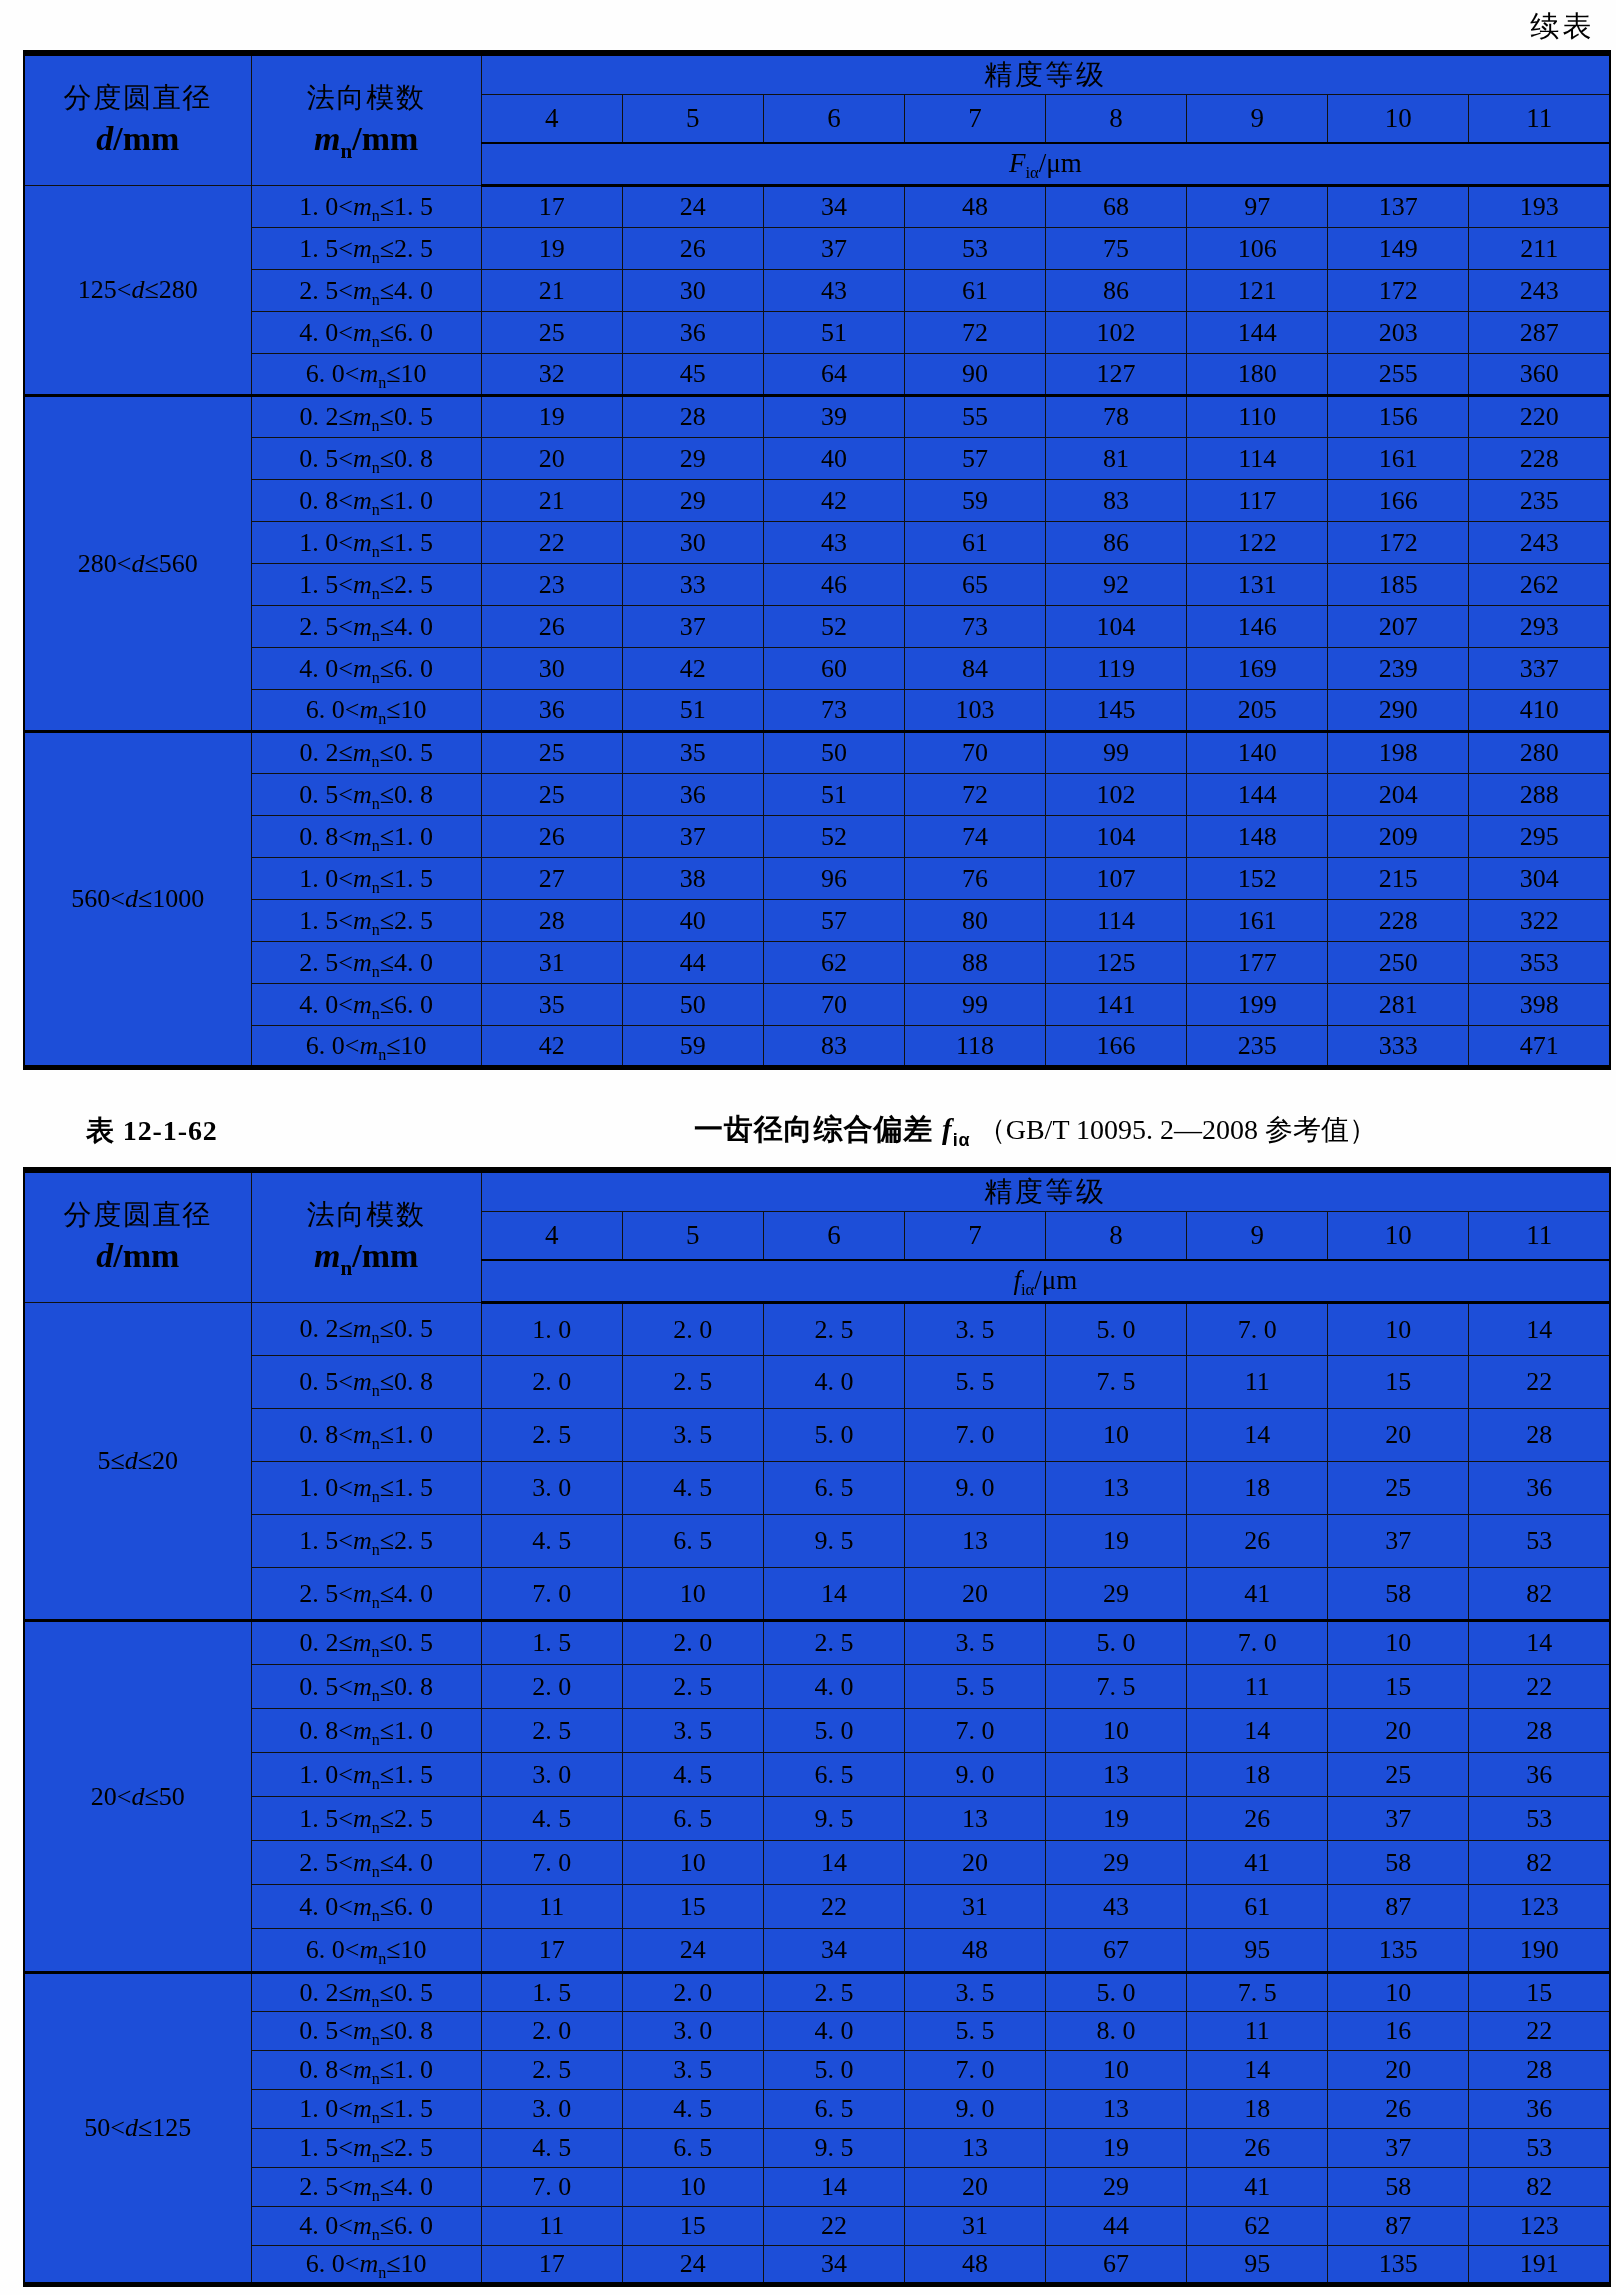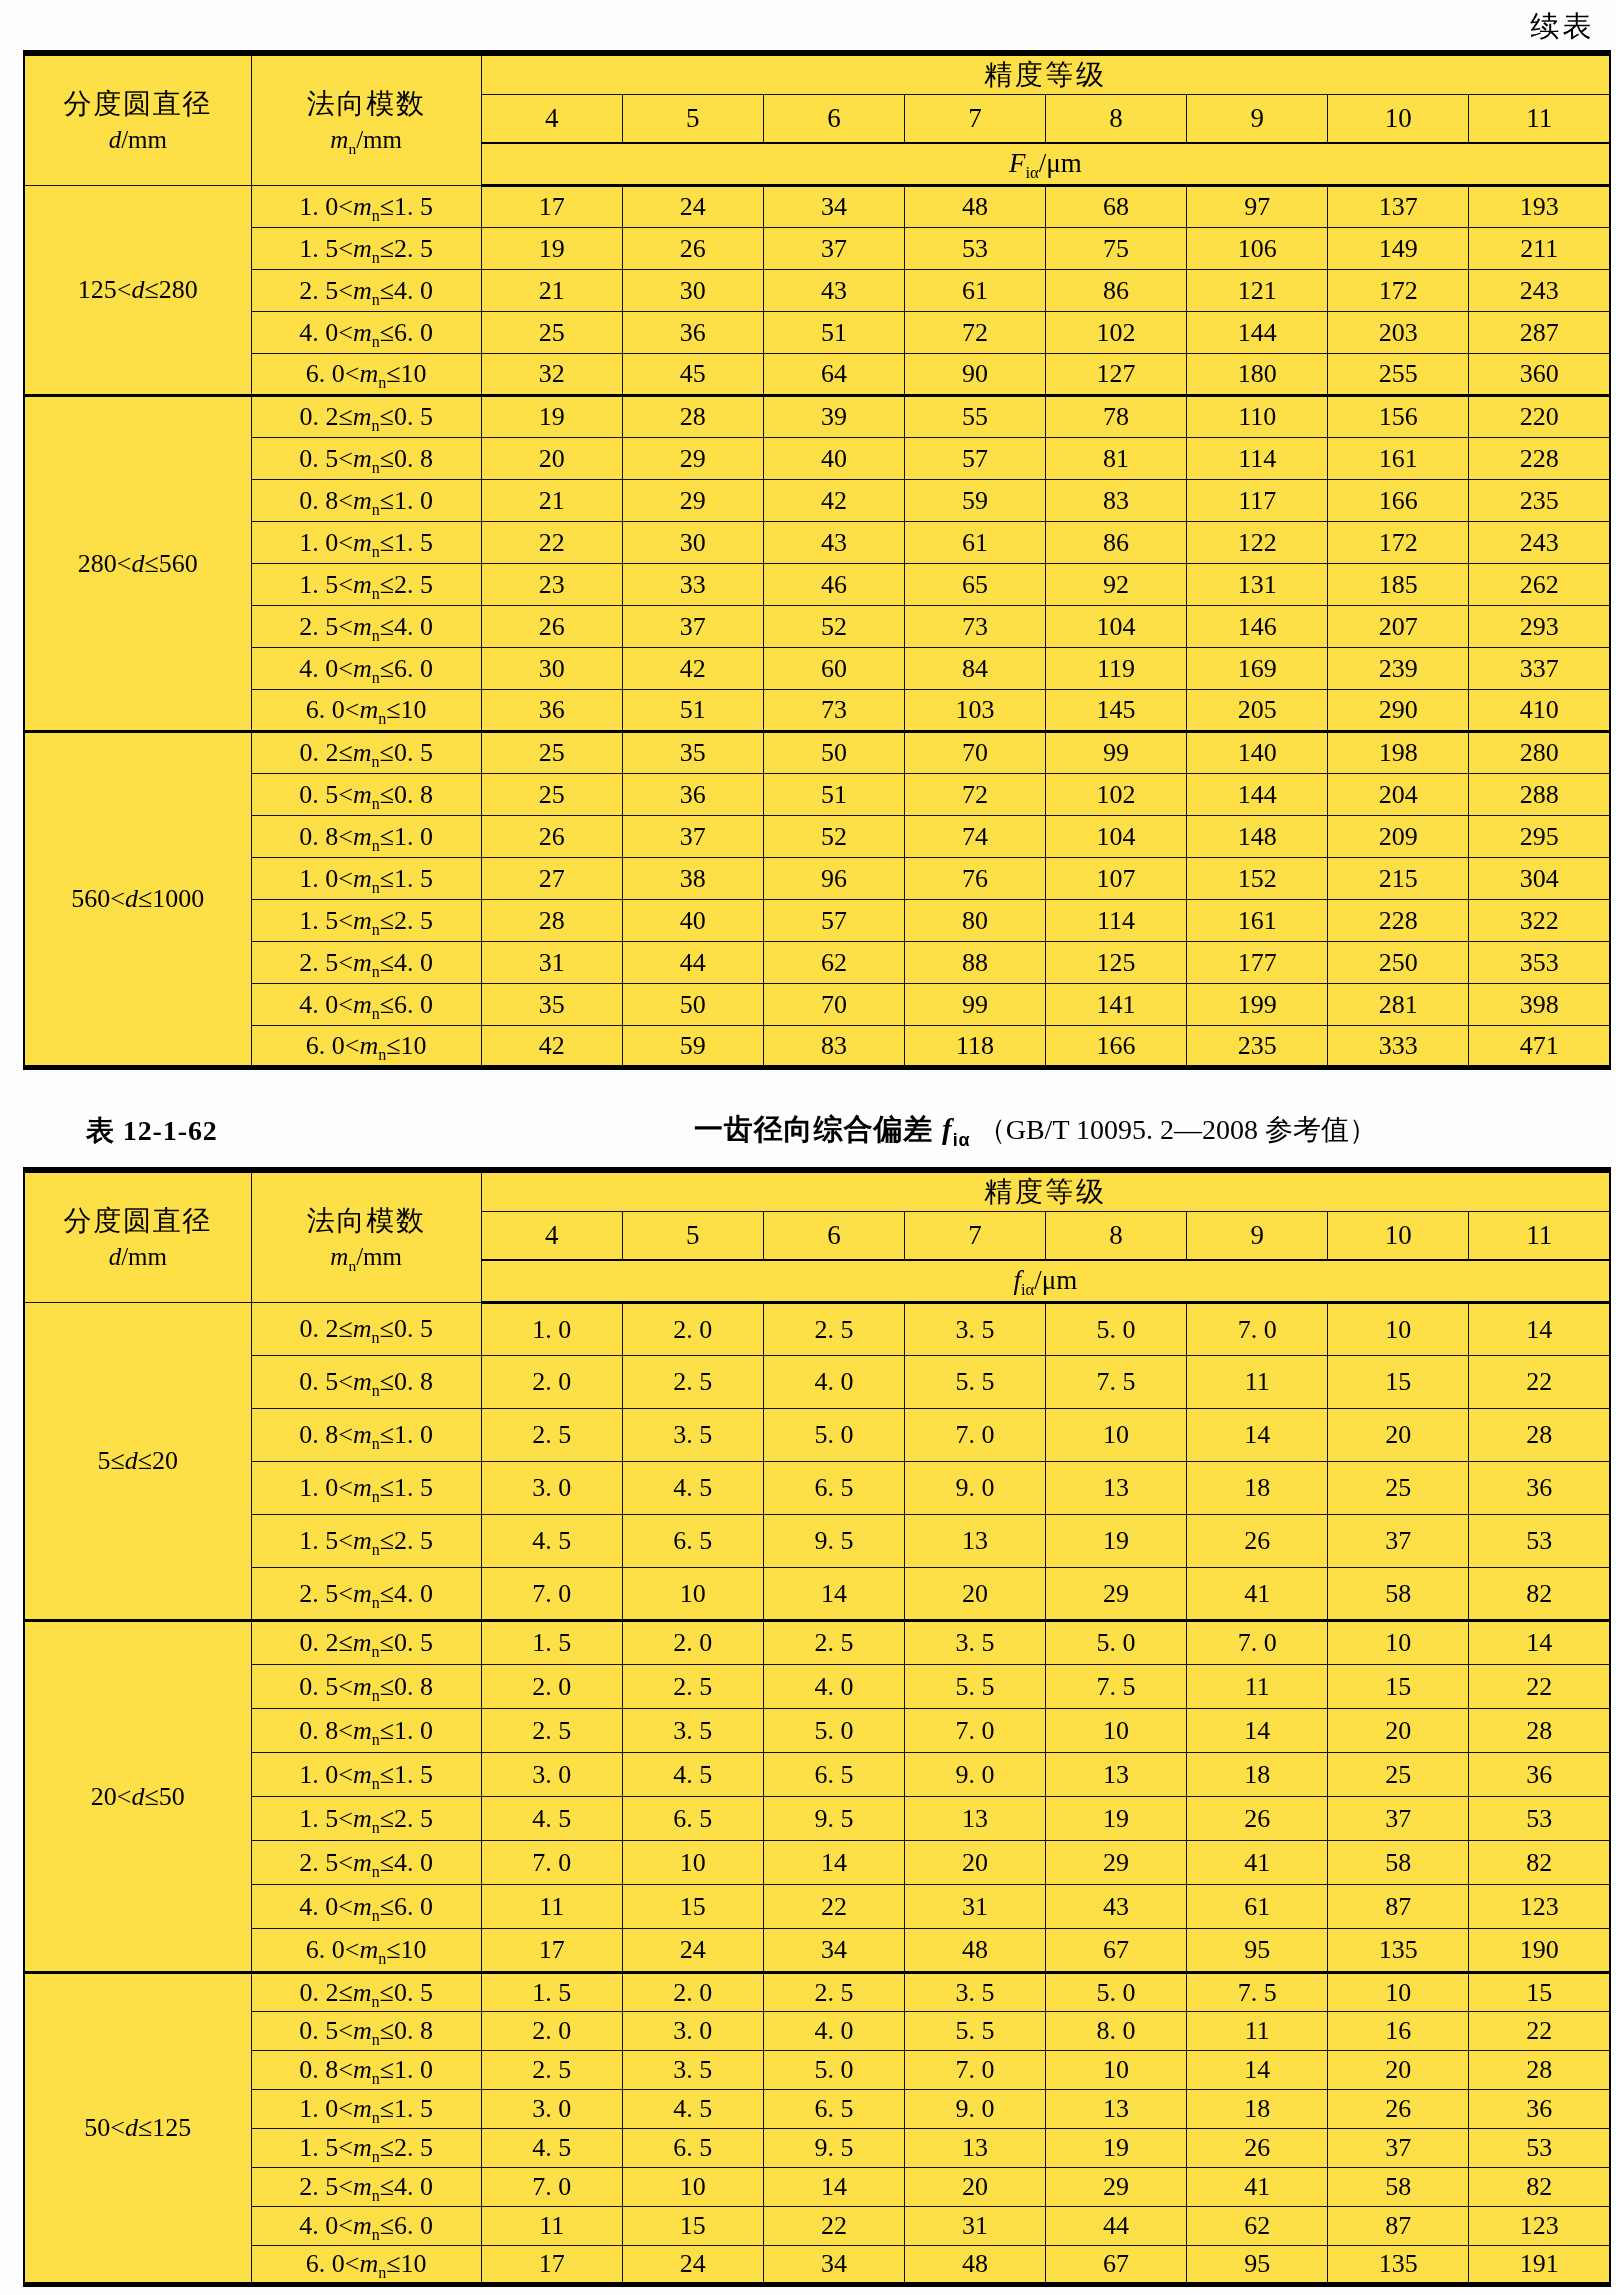--- a/index.html
+++ b/index.html
@@ -15,38 +15,38 @@
     position:absolute;top:6.9px;right:22px;
     font-size:29px;letter-spacing:3.4px;
   }
   .twrap{position:absolute;left:23px;width:1588px;}
   #t1wrap{top:50px;}
   #t2wrap{top:1167px;}
   table.t{
     border-collapse:collapse;
     table-layout:fixed;
     width:1588px;
-    background:#fde047;
+    background:#1d4ed8;
   }
   table.t{border:2.6px solid #000;border-top-width:6px;border-bottom-width:5.1px;}
   col.c1{width:227px;}
   col.c2{width:230px;}
   col.cg{width:141px;}
   .t th,.t td{
     border:1.7px solid #111;
     text-align:center;vertical-align:middle;
     padding:0 3.4px;
     font-weight:normal;
   }
   tr.hr1{height:41px;}
   tr.hr2{height:48px;}
   tr.hr3{height:43px;}
   th.colhead{font-size:28px;letter-spacing:1.7px;}
   th.colhead .l1{line-height:1.35;}
-  th.colhead .l2{line-height:1.35;font-size:25px;letter-spacing:0;}
+  th.colhead .l2{line-height:1.35;font-size:34px;letter-spacing:0;font-weight:bold;}
   th.grade-label{font-size:28px;letter-spacing:2.6px;border-bottom-width:1.7px;}
   th.grade-num{font-size:27px;border-bottom:2.6px solid #000;}
   th.unit-cell{font-size:27px;border-bottom:3.4px solid #000;}
   td.d-range,td.mn-label{font-size:26px;}
   td.val{font-size:26px;}
   i{font-style:italic;}
   sub{font-size:62%;line-height:0;}
   .t1 tbody tr{height:42px;}
   .t2 tbody tr.b1{height:53px;}
   .t2 tbody tr.b2{height:44px;}

